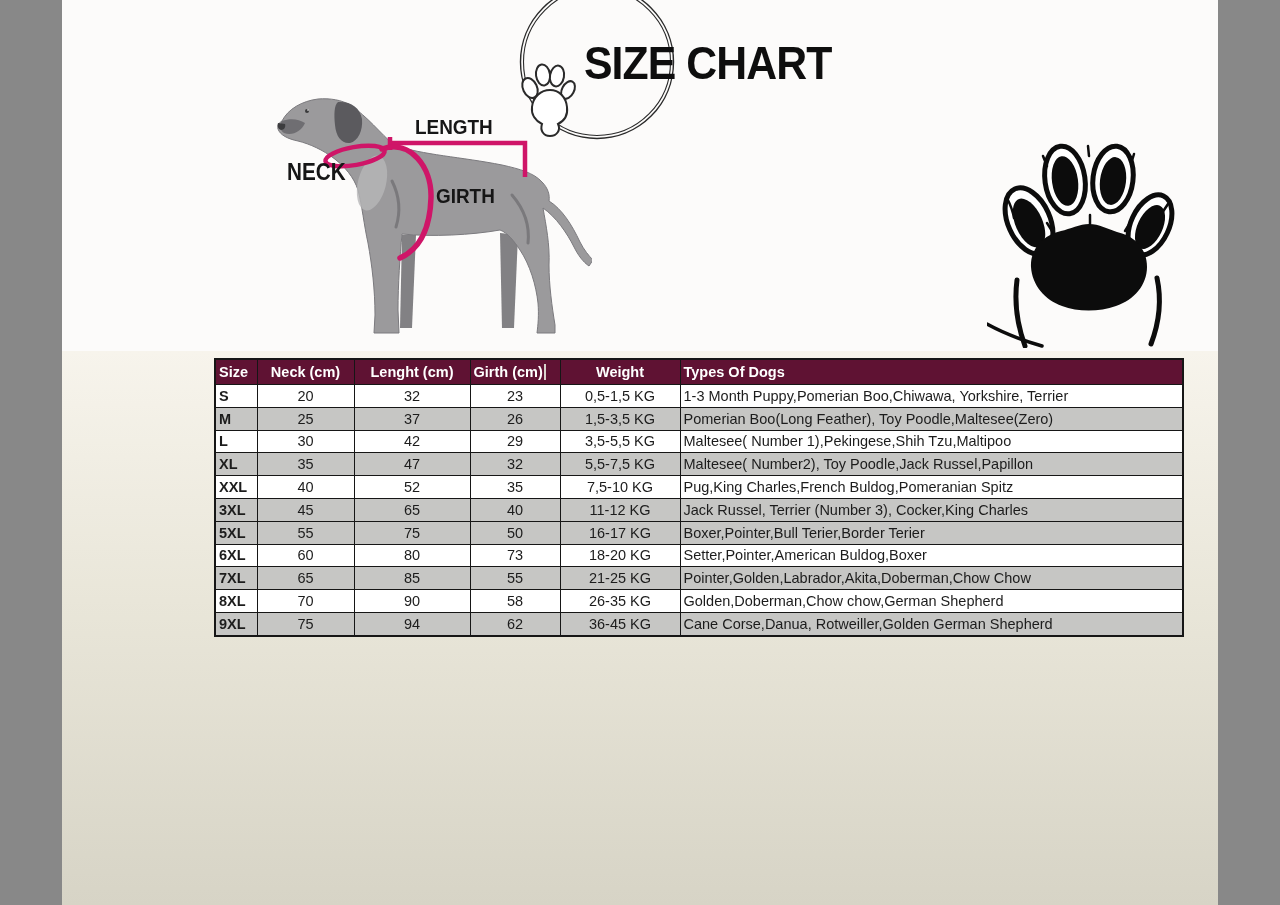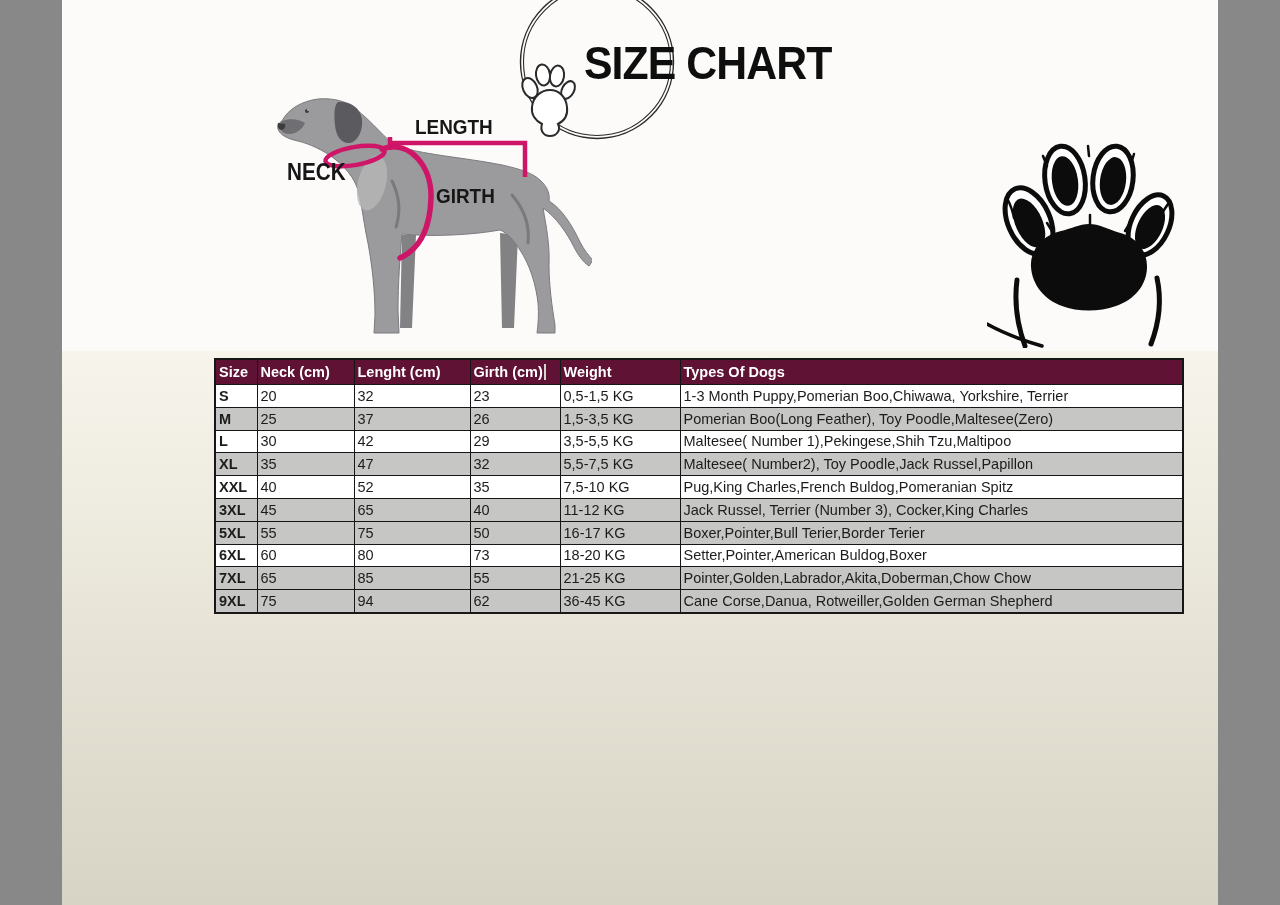--- a/index.html
+++ b/index.html
@@ -24,25 +24,25 @@
   
   .paw-svg{position:absolute;left:925px;top:128px;width:200px;height:220px;}
   
   .size-table-wrap{position:absolute;left:152px;top:358px;width:968px;}
   table.size-table{border-collapse:collapse;width:100%;table-layout:fixed;
     border:2.5px solid var(--table-border,#161616);background:#d946ef;}
   table.size-table th,table.size-table td{border:1.6px solid var(--table-border,#161616);
     padding:0 3px;overflow:hidden;white-space:nowrap;}
   table.size-table th{background:var(--header-bg,#5f1233);color:var(--header-text,#fff);
     font-size:14.5px;font-weight:bold;height:24px;text-align:left;}
-  table.size-table th.c-center{}
+  table.size-table th.c-center{text-align:center;}
   table.size-table td{height:21.8px;font-size:14.5px;color:#1c1c1c;background:var(--row-white,#fff);}
   table.size-table tr.alt td{background:var(--row-alt,#c6c6c4);}
   td.col-size{font-weight:bold;color:#111;}
-  td.col-neck,td.col-length,td.col-girth,td.col-weight{}
+  td.col-neck,td.col-length,td.col-girth,td.col-weight{text-align:center;}
   .caret{display:inline-block;width:2px;height:16px;background:#d9d3cd;
     vertical-align:-3px;margin-left:1px;}
 </style>
 </head>
 <body>
 
 <div class="page">
 
   <div class="bottom-band"></div>
 
@@ -233,20 +233,28 @@
             <td class="col-types">Setter,Pointer,American Buldog,Boxer</td>
           </tr>
           <tr class="alt">
             <td class="col-size">7XL</td>
             <td class="col-neck">65</td>
             <td class="col-length">85</td>
             <td class="col-girth">55</td>
             <td class="col-weight">21-25 KG</td>
             <td class="col-types">Pointer,Golden,Labrador,Akita,Doberman,Chow Chow</td>
           </tr>
+          <tr>
+            <td class="col-size">8XL</td>
+            <td class="col-neck">70</td>
+            <td class="col-length">90</td>
+            <td class="col-girth">58</td>
+            <td class="col-weight">26-35 KG</td>
+            <td class="col-types">Golden,Doberman,Chow chow,German Shepherd</td>
+          </tr>
           <tr class="alt">
             <td class="col-size">9XL</td>
             <td class="col-neck">75</td>
             <td class="col-length">94</td>
             <td class="col-girth">62</td>
             <td class="col-weight">36-45 KG</td>
             <td class="col-types">Cane Corse,Danua, Rotweiller,Golden German Shepherd</td>
           </tr>
         </tbody>
     </table>

